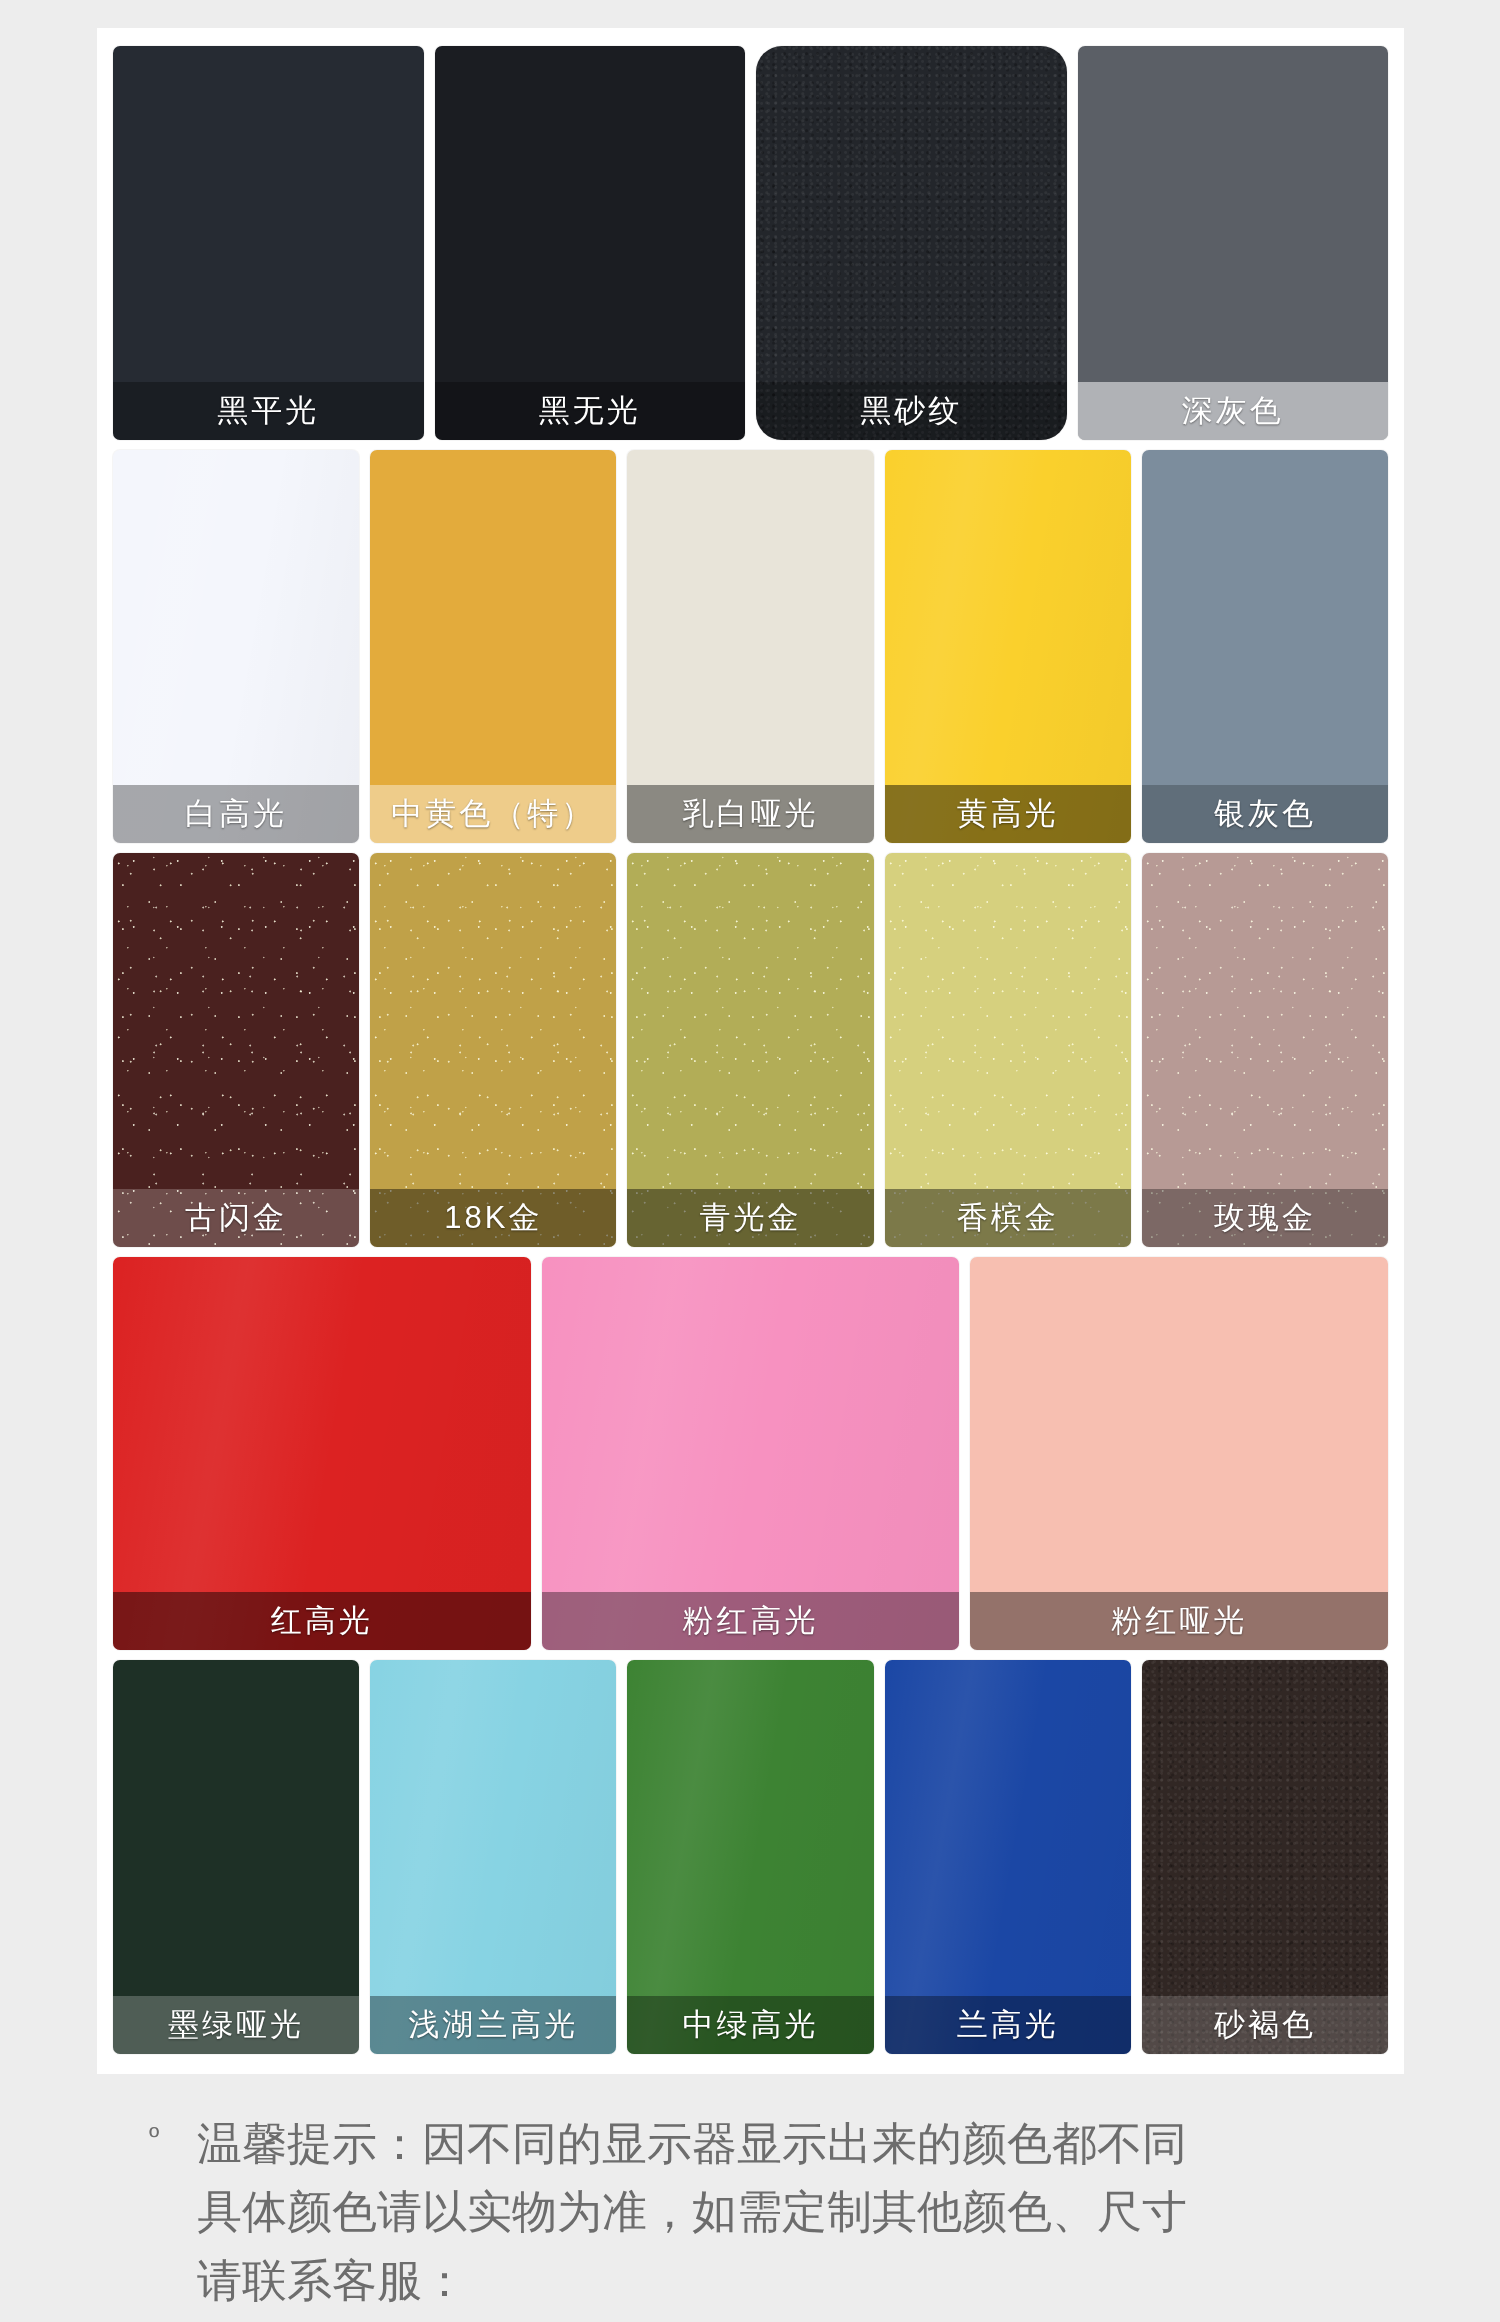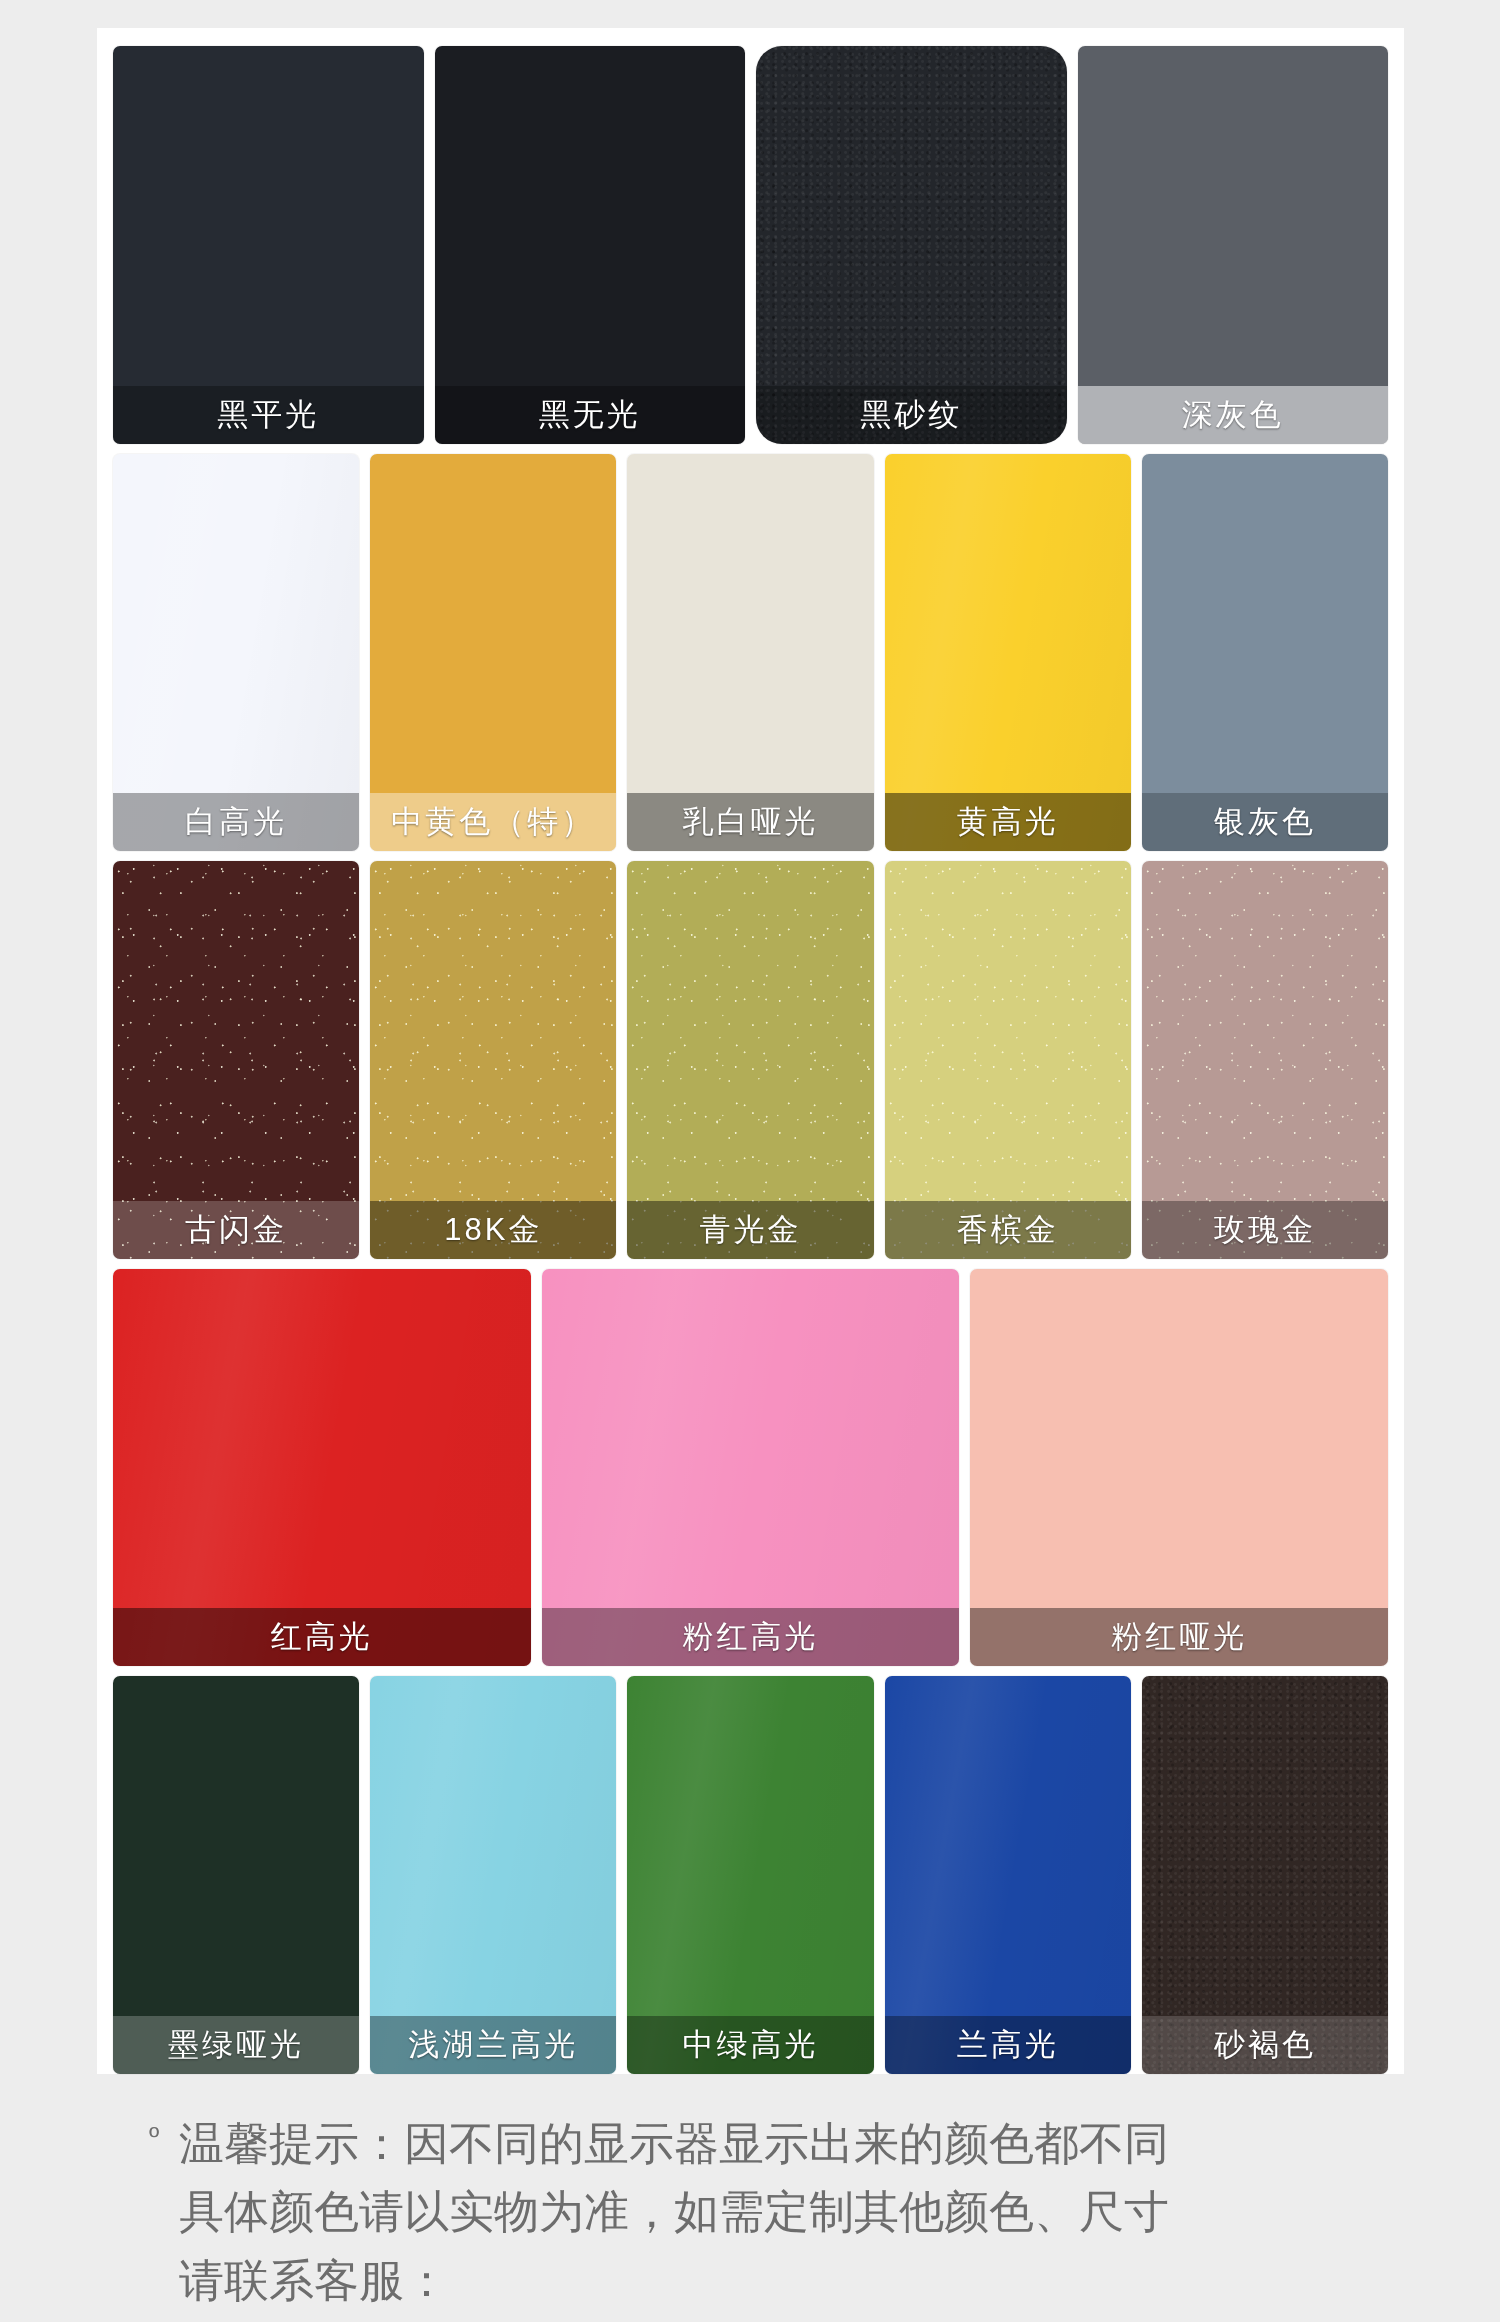--- a/index.html
+++ b/index.html
@@ -27,21 +27,21 @@
 
   
   #swatch-board {
     position: absolute;
     left: 97px;
     top: 28px;
     width: 1307px;
     height: 2046px;
     background: #ffffff;
     box-sizing: border-box;
-    padding: 18px 16px 0 16px;
+    padding: 18px 16px 20px 16px;
     display: flex;
     flex-direction: column;
     gap: 10px;
   }
 
   .swatch-row {
     display: flex;
     flex-direction: row;
     gap: 11px;
     flex: 1 1 0;
@@ -139,20 +139,21 @@
     left: 52px;
     top: 6px;
     font-size: 28px;
     color: #6d6d6d;
   }
   #disclaimer .lines {
     margin-left: 82px;
   }
   #disclaimer .line {
     white-space: nowrap;
+    margin-left: 18px;
   }
 </style>
 </head>
 <body>
 
 <div id="page">
 
   <div id="swatch-board">
       <div class="swatch-row">
         <div class="swatch" style="background: rgb(38, 43, 51);">

